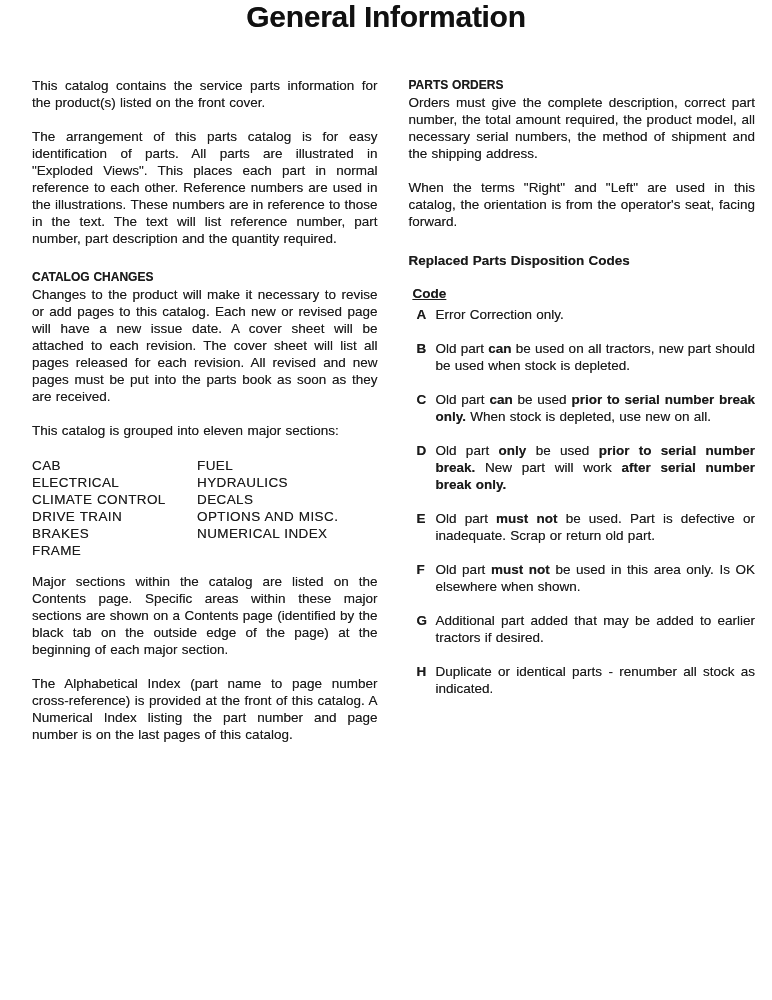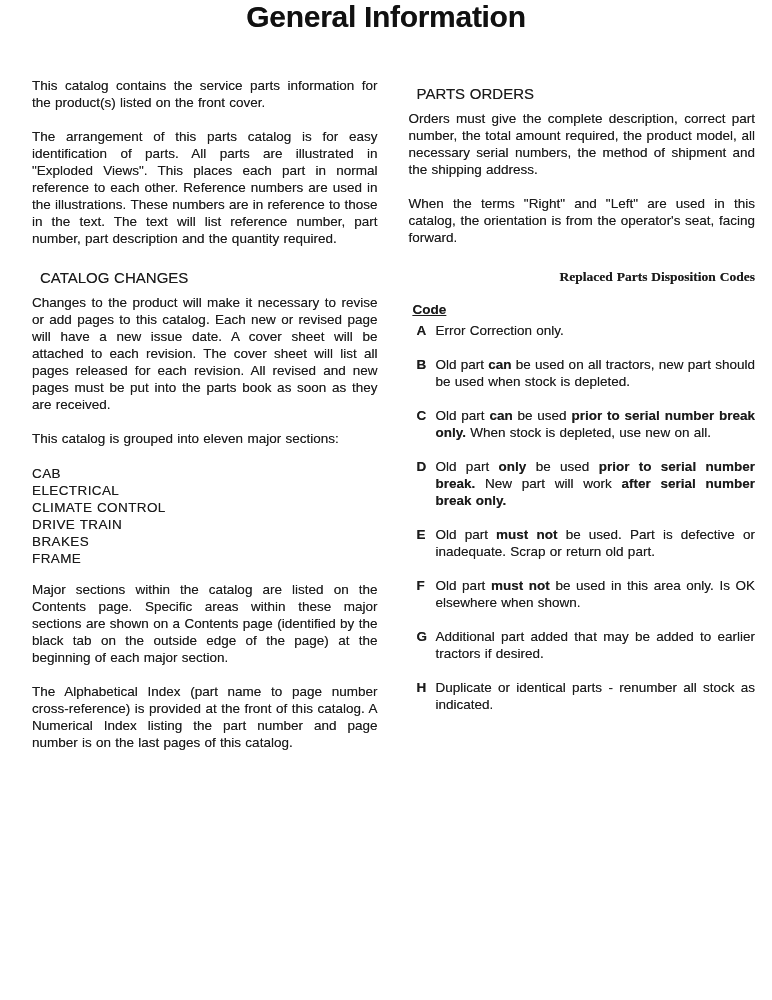--- a/index.html
+++ b/index.html
@@ -31,32 +31,31 @@
     font-size: 13.5px;
     line-height: 17px;
     word-spacing: 0.5px;
   }
   .col-left  { width: 346px; }
   .col-right { width: 347px; }
   .col p { margin: 0 0 17px 0; text-align: justify; }
   .col p.tight { margin-bottom: 12px; }
   .col p.wide  { margin-bottom: 22px; }
   .sec-heading {
-    margin: 8px;
-    font-size: 15px;
-    font-weight: normal;
+    margin: 0;
+    font-size: 12px;
+    font-weight: bold;
     line-height: 17px;
   }
   .center-heading {
     margin: 3px 0 16px 0;
-    text-align: right;
+    text-align: left;
     font-size: 13.5px;
     font-weight: bold;
     line-height: 17px;
-    font-family: Liberation Serif, serif;
   }
   .sections-list {
     display: flex;
     margin: 18px 0 14px 0;
   }
   .sec-col-1 { width: 165px; }
   .sec-col-1 div, .sec-col-2 div { line-height: 17px; letter-spacing: 0.4px; }
   .code-label {
     margin: 4px;
     font-weight: bold;
@@ -100,20 +99,27 @@
 
       <div class="sections-list">
         <div class="sec-col-1">
           <div>CAB</div>
           <div>ELECTRICAL</div>
           <div>CLIMATE CONTROL</div>
           <div>DRIVE TRAIN</div>
           <div>BRAKES</div>
           <div>FRAME</div>
         </div>
+        <div class="sec-col-2">
+          <div>FUEL</div>
+          <div>HYDRAULICS</div>
+          <div>DECALS</div>
+          <div>OPTIONS AND MISC.</div>
+          <div>NUMERICAL INDEX</div>
+        </div>
       </div>
 
       <p>Major sections within the catalog are listed on the Contents page. Specific areas within these major sections are shown on a Contents page (identified by the black tab on the outside edge of the page) at the beginning of each major section.</p>
       <p>The Alphabetical Index (part name to page number cross-reference) is provided at the front of this catalog. A Numerical Index listing the part number and page number is on the last pages of this catalog.</p>
     </div>
 
     <div class="col col-right">
       <h2 class="sec-heading">PARTS ORDERS</h2>
       <p>Orders must give the complete description, correct part number, the total amount required, the product model, all necessary serial numbers, the method of shipment and the shipping address.</p>
       <p class="wide">When the terms "Right" and "Left" are used in this catalog, the orientation is from the operator's seat, facing forward.</p>

